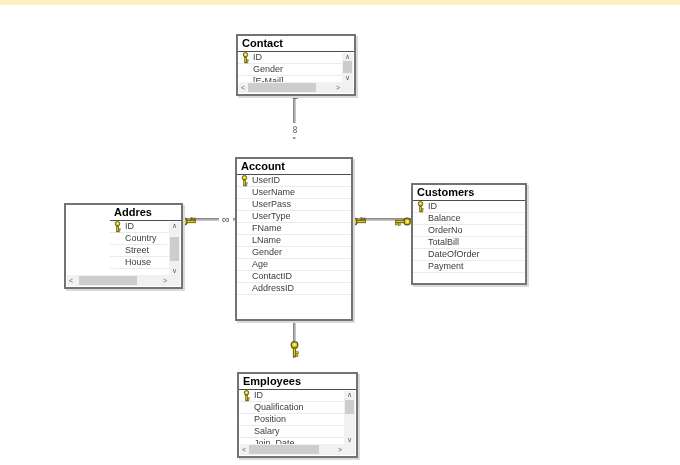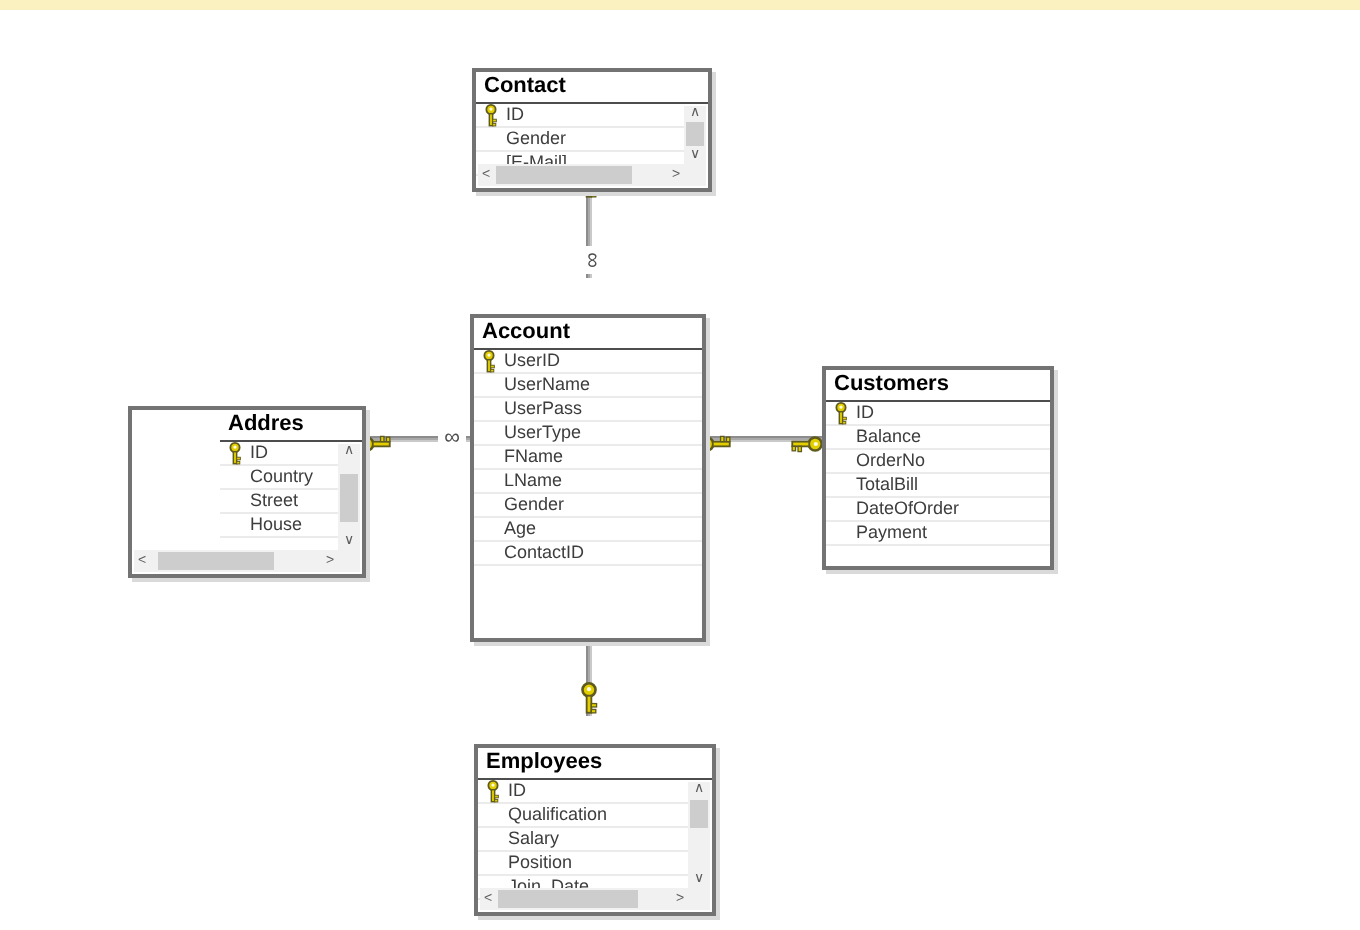--- a/index.html
+++ b/index.html
@@ -236,20 +236,24 @@
         <span class="ncell">Gender</span>
       </div>
     <div class="erow">
         <span class="kcell"></span>
         <span class="ncell">Age</span>
       </div>
     <div class="erow">
         <span class="kcell"></span>
         <span class="ncell">ContactID</span>
       </div>
+    <div class="erow">
+        <span class="kcell"></span>
+        <span class="ncell">AddressID</span>
+      </div>
   </div>
 </div>
 
 <div class="etable" style="left:411px;top:169px;width:116px;height:102px;">
   <div class="ehead">Customers</div>
   <div class="erows">
     <div class="erow">
       <span class="kcell">
           <svg width="7" height="12" viewBox="0 0 14 26">
             <circle cx="7" cy="6" r="5" fill="#e3cf00" stroke="#5f5a1e" stroke-width="2"></circle>
@@ -298,25 +302,25 @@
           </svg>
         </span>
       <span class="ncell">ID</span>
     </div>
     <div class="erow">
         <span class="kcell"></span>
         <span class="ncell">Qualification</span>
       </div>
     <div class="erow">
         <span class="kcell"></span>
+        <span class="ncell">Position</span>
+      </div>
+    <div class="erow">
+        <span class="kcell"></span>
         <span class="ncell">Salary</span>
-      </div>
-    <div class="erow">
-        <span class="kcell"></span>
-        <span class="ncell">Position</span>
       </div>
     <div class="erow">
         <span class="kcell"></span>
         <span class="ncell">Join_Date</span>
       </div>
   </div>
   <div class="vsb" style="bottom:12px;">
     <span class="sarrow" style="top:0;">∧</span>
     <div class="vthumb" style="top:9px;height:14px;"></div>
     <span class="sarrow" style="bottom:0;">∨</span>

